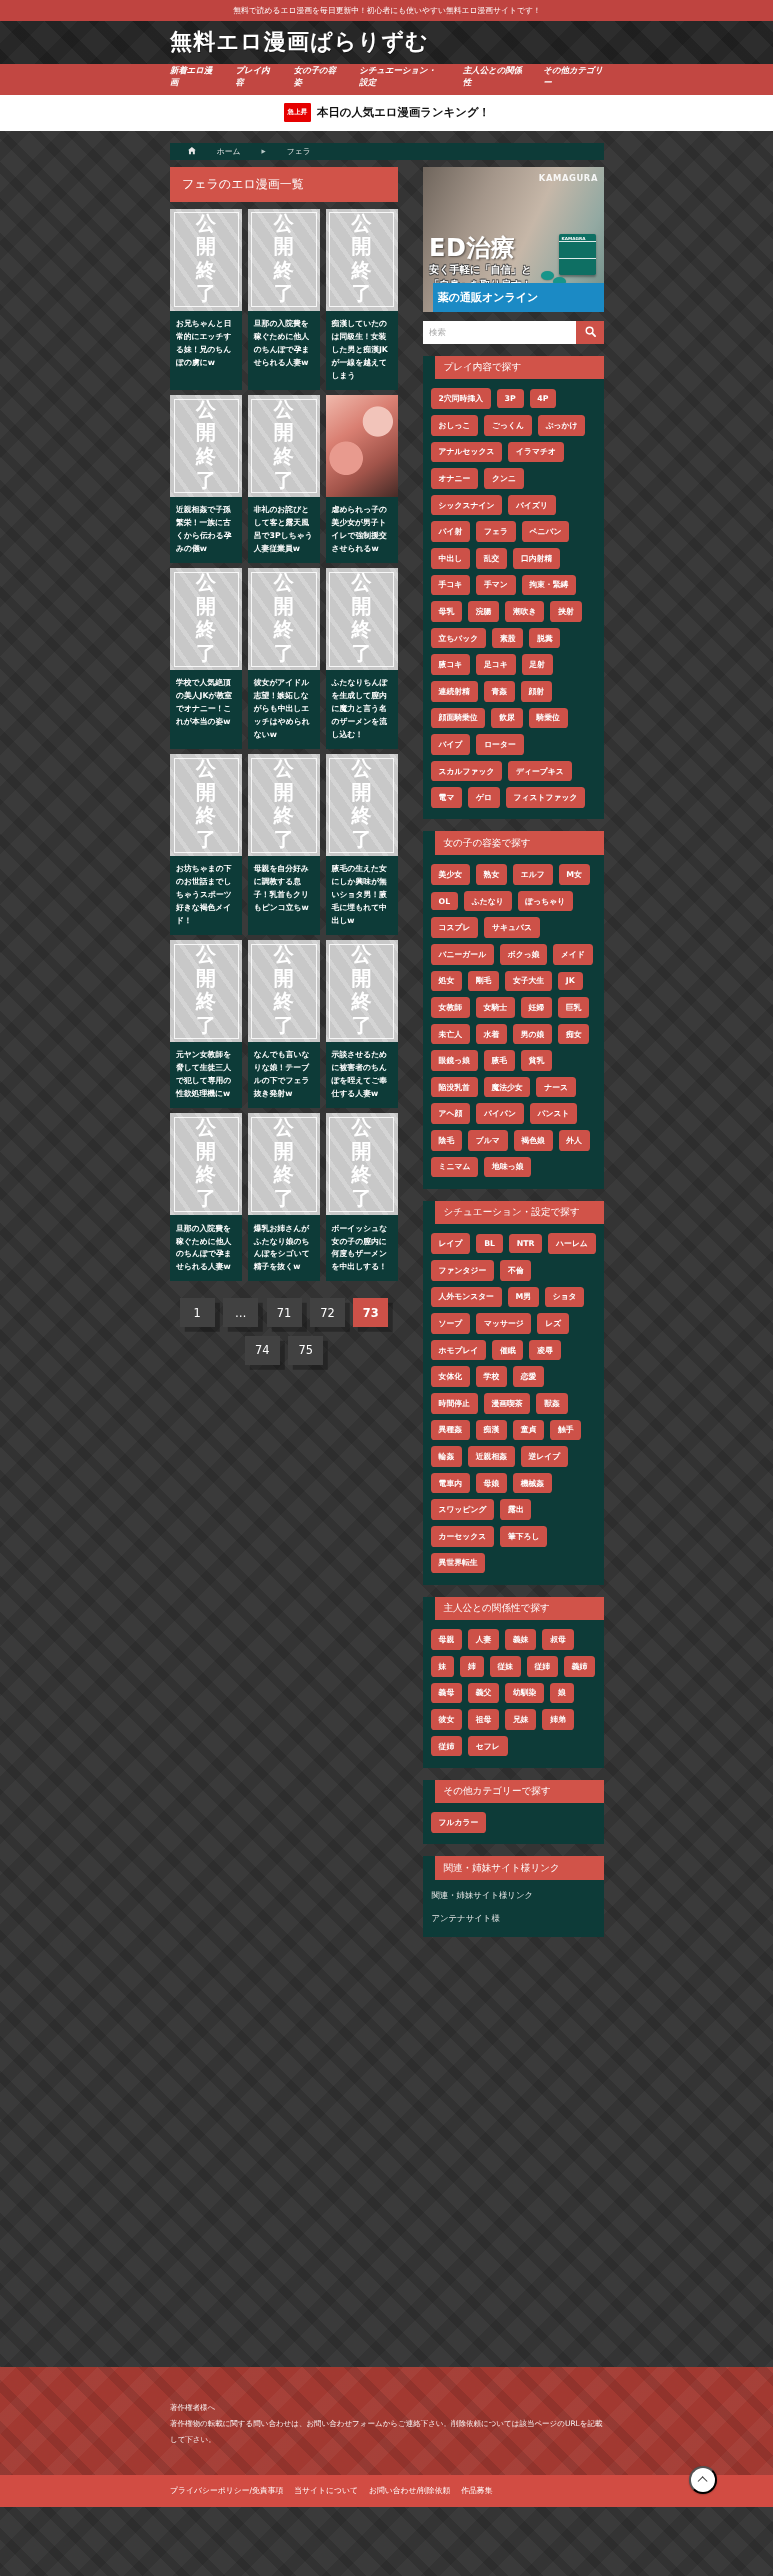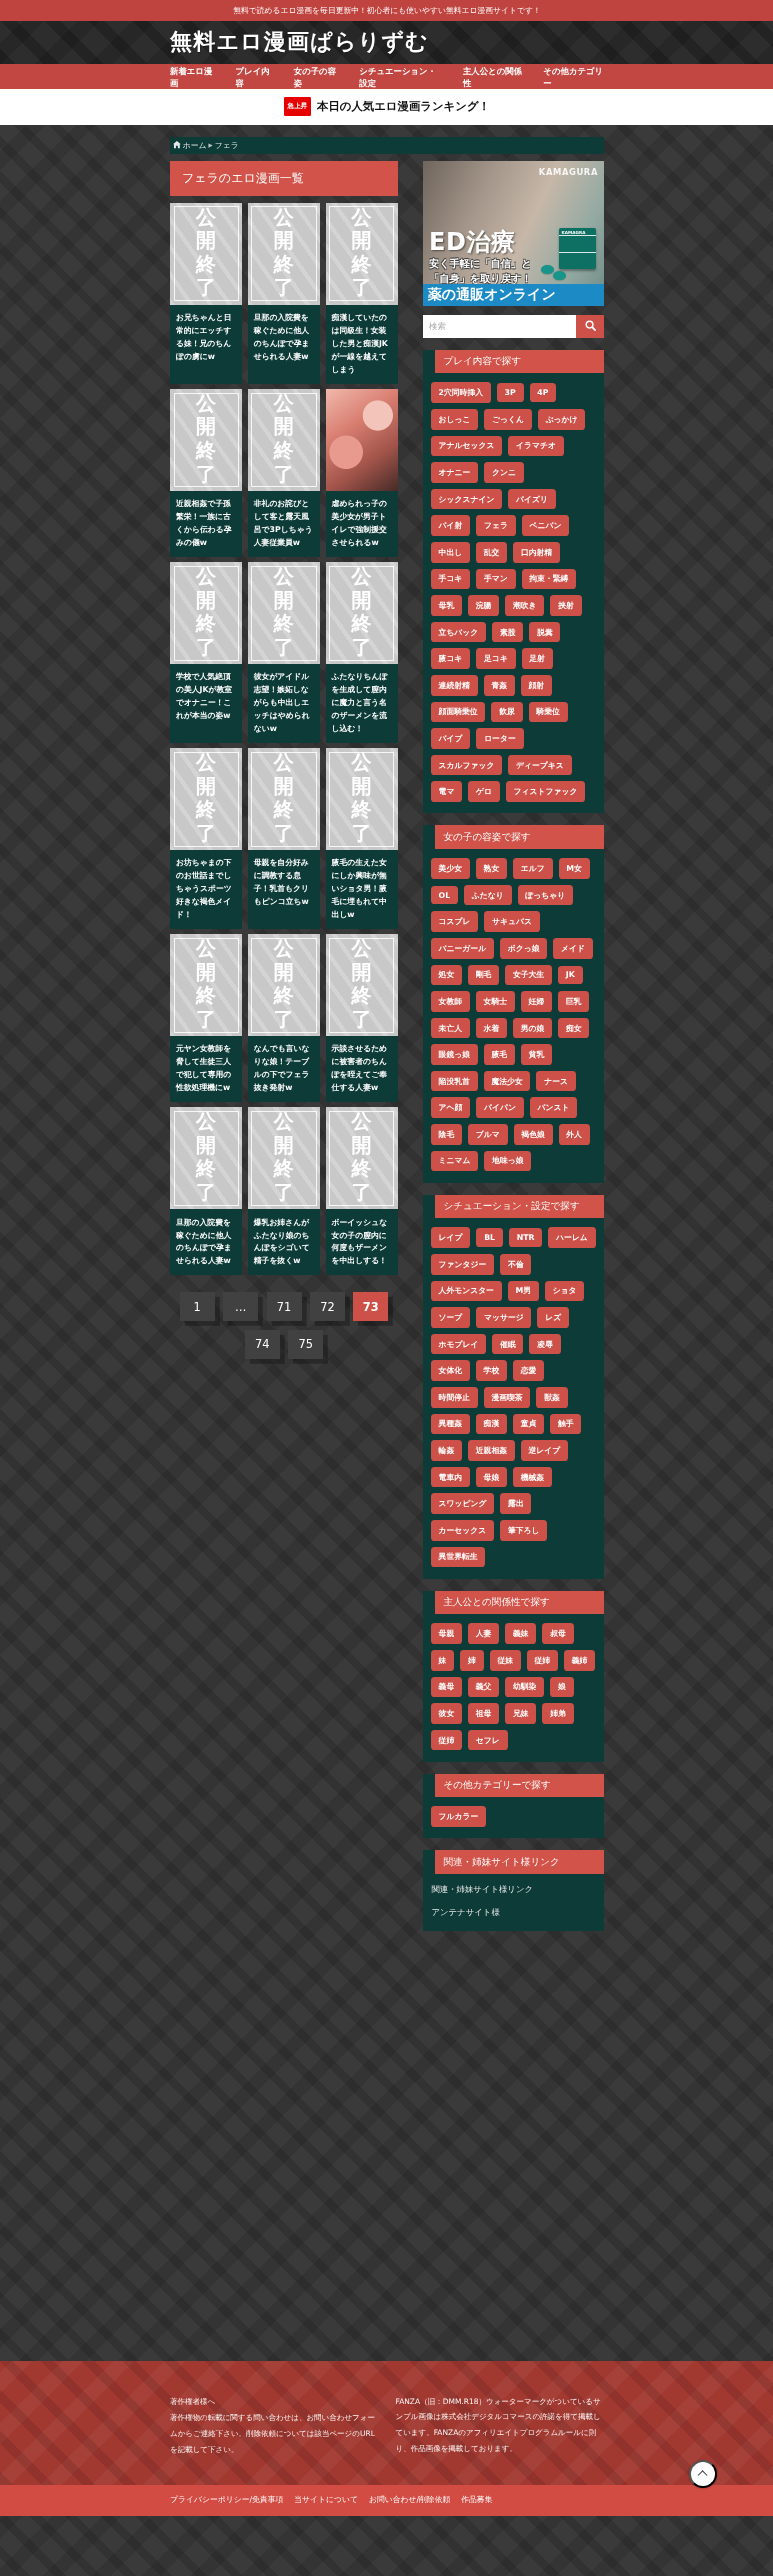--- a/index.html
+++ b/index.html
@@ -29,33 +29,33 @@
   .site-header{
     height:43px;display:flex;align-items:center;
     background-color:var(--bg-dark);
     background-image:
       repeating-linear-gradient(45deg, rgba(0,0,0,.22) 0 11px, transparent 11px 31px),
       repeating-linear-gradient(-45deg, rgba(0,0,0,.14) 0 15.7px, transparent 15.7px 39px);
   }
   .site-title{font-size:22px;font-weight:bold;color:#fff;letter-spacing:1.2px;text-shadow:0.6px 1.2px 0 rgba(0,0,0,.4);}
 
   
-  .main-nav{background:var(--nav-red);height:25px;display:flex;align-items:flex-end;}
+  .main-nav{background:var(--nav-red);height:31px;display:flex;align-items:flex-start;font-style:italic;}
   .main-nav ul{list-style:none;display:flex;gap:20.5px;}
   .main-nav li a{font-size:8.4px;font-weight:bold;color:#fff;}
 
   
   .ranking-bar{background:#fff;height:36px;display:flex;align-items:center;}
   .ranking-inner{display:flex;align-items:center;justify-content:center;gap:6px;width:434px;margin:0 auto;}
   .rank-badge{background:#e60000;color:#fff;font-size:6.6px;font-weight:bold;padding:5.4px 3.6px;border-radius:1.2px;}
   .ranking-text{color:#111;font-size:11.4px;font-weight:bold;}
 
   
   .page-main{min-height:2236px;padding-top:12px;}
-  .breadcrumb{background:var(--teal);height:17px;display:flex;align-items:center;gap:2px;padding:0 3px;font-size:7.8px;color:#e8e8e8;}
+  .breadcrumb{background:var(--teal);height:17px;display:flex;align-items:center;gap:21px;padding:0 18px;font-size:7.8px;color:#e8e8e8;}
   .breadcrumb .crumb-arrow{font-size:5.4px;color:#b9c9c7;}
   .breadcrumb svg{display:block;}
   .columns{display:flex;gap:25px;margin-top:7.2px;align-items:flex-start;}
   .content-col{width:228px;flex:none;}
   .sidebar-col{width:181px;flex:none;}
 
   .page-title{background:var(--red-bright);color:#fff;font-size:12px;font-weight:normal;padding:9px 12px;}
 
   
   .card-grid{display:grid;grid-template-columns:repeat(3,1fr);gap:5.4px;margin-top:7.2px;}
@@ -87,22 +87,22 @@
   .ad-headline{position:absolute;left:6px;top:65px;font-size:24px;font-weight:bold;color:#fff;text-shadow:1.2px 1.2px 1.8px rgba(0,0,0,.45);letter-spacing:0.6px;}
   .ad-sub{position:absolute;left:6px;font-size:10.2px;font-weight:bold;color:#fff;
     text-shadow:-0.6px -0.6px 0 #444,0.6px -0.6px 0 #444,-0.6px 0.6px 0 #444,0.6px 0.6px 0 #444;}
   .ad-sub1{top:96px;} .ad-sub2{top:111px;}
   .ad-box{position:absolute;right:8.4px;top:67px;width:37px;height:41px;background:#0e6f63;border-radius:1.8px;
     box-shadow:0 1.2px 2.4px rgba(0,0,0,.35);
     background-image:repeating-linear-gradient(0deg,transparent 0 15.7px,rgba(255,255,255,.85) 15.7px 17px);}
   .ad-box span{position:absolute;top:2.4px;left:3px;font-size:4.2px;font-weight:bold;color:#fff;}
   .ad-pill{position:absolute;width:13.3px;height:9px;border-radius:50%;background:#17958a;box-shadow:0 0.6px 1.2px rgba(0,0,0,.3);}
   .ad-pill1{left:118px;top:104px;} .ad-pill2{left:130px;top:110px;}
-  .ad-strip{position:absolute;left:0;right:0;bottom:0;height:22px;background:var(--blue);
-    display:flex;align-items:center;padding:0 4.8px;font-size:14px;font-weight:bold;color:#fff;}
+  .ad-strip{position:absolute;left:10px;right:0;bottom:0;height:29px;background:var(--blue);
+    display:flex;align-items:center;padding:0 4.8px;font-size:11px;font-weight:bold;color:#fff;}
 
   .search-row{display:flex;margin-top:9px;height:23px;}
   .search-input{flex:1;border:none;outline:none;padding:0 6px;font-size:8.4px;color:#333;
     font-family:"DejaVu Sans","Liberation Sans",sans-serif;background:#fff;}
   .search-input::placeholder{color:#aaa;}
   .search-button{width:28px;border:none;background:var(--red);display:flex;align-items:center;justify-content:center;cursor:pointer;}
 
   .tag-panel,.link-panel{background:var(--teal);margin-top:12px;}
   .panel-title{background:var(--red-bright);color:#fff;font-size:9.6px;font-weight:normal;padding:5.4px 8.4px;margin-left:12px;}
   .tag-list{padding:6px 4.8px 8.4px;}
@@ -409,21 +409,20 @@
   </div>
 </main>
 
 <footer class="site-footer">
   <div class="footer-top">
     <div class="container footer-cols">
       <div class="footer-col">
         <h4>著作権者様へ</h4>
         <span>著作権物の転載に関する問い合わせは、お問い合わせフォームからご連絡下さい。削除依頼については該当ページのURLを記載して下さい。</span>
       </div>
-      <div class="footer-col">FANZA（旧：DMM.R18）ウォーターマークがついているサンプル画像は株式会社デジタルコマースの許諾を得て掲載しています。FANZAのアフィリエイトプログラムルールに則り、作品画像を掲載しております。</div>
     </div>
   </div>
   <button class="back-to-top">
     <i></i>
   </button>
   <div class="footer-bottom">
     <div class="container">
       <ul class="footer-links">
 
       <li><a href="#">プライバシーポリシー/免責事項</a></li>

